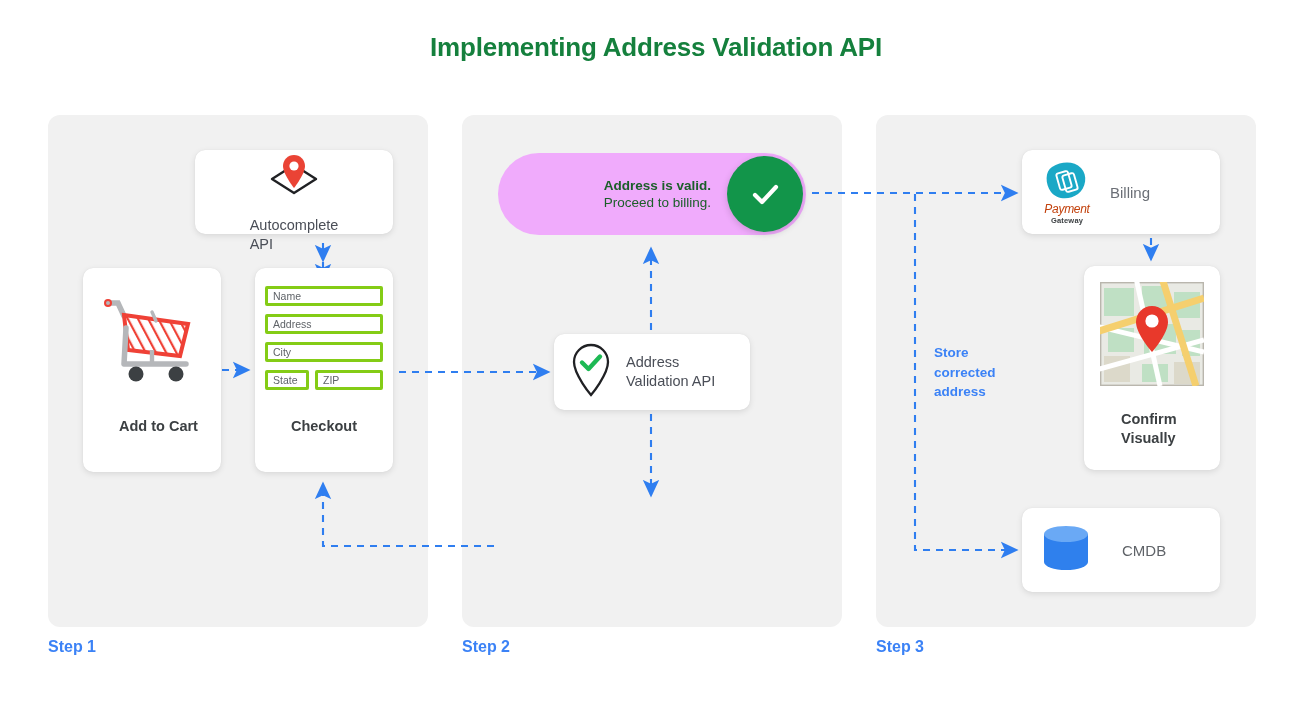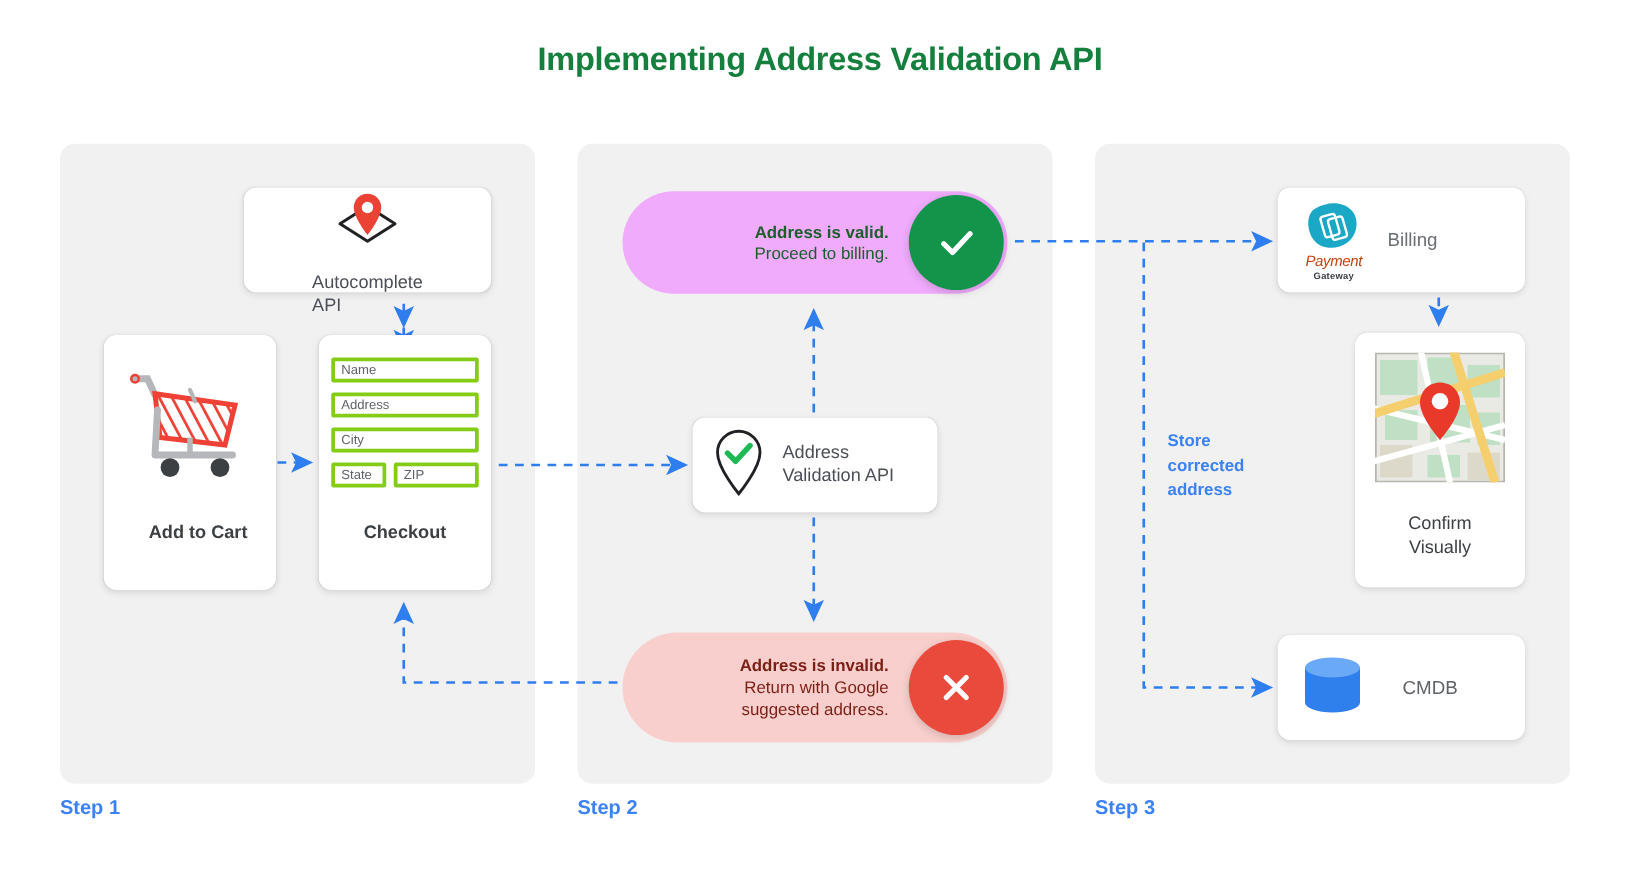--- a/index.html
+++ b/index.html
@@ -121,22 +121,23 @@
     display: flex; align-items: center; gap: 10px; padding: 0 12px;
   }
   #card-billing .lbl { font-size: 15px; color: #6b6f76; }
 
   #card-confirm {
     left: 1084px; top: 266px; width: 136px; height: 204px;
     display: flex; flex-direction: column; align-items: center; padding-top: 16px;
   }
   #card-confirm .lbl {
     position: absolute; bottom: 22px; left: 0; width: 100%;
-    text-align: center; font-size: 14.5px; font-weight: 400; color: #3c4043;
+    font-size: 14.5px; font-weight: 700; color: #3c4043;
     line-height: 1.3;
+    padding-left: 37px;
   }
 
   #card-cmdb {
     left: 1022px; top: 508px; width: 198px; height: 84px;
     display: flex; align-items: center; gap: 30px; padding: 0 18px;
   }
   #card-cmdb .lbl { font-size: 15px; color: #5f6368; }
 
   
   #store-note {
@@ -257,32 +258,20 @@
         <path d="M23 4c-9.4 0-17 7.6-17 17 0 12.7 17 33 17 33s17-20.3 17-33c0-9.4-7.6-17-17-17z" fill="none" stroke="#202124" stroke-width="2.3"></path>
         <path d="M14 21.5 L20.5 28 L32 15.5" fill="none" stroke="#1db954" stroke-width="4.4" stroke-linecap="round" stroke-linejoin="round"></path>
       </svg>
     </span>
     <span class="lbl">
       <span>Address</span><br>
       <span>Validation API</span>
     </span>
   </div>
 
-  <div class="pill" id="pill-invalid">
-    <div class="txt">
-      <span class="b">Address is invalid.</span>
-      <span>Return with Google</span><br>
-      <span>suggested address.</span>
-    </div>
-    <div class="badge" id="badge-invalid">
-      <svg width="40" height="40" viewBox="0 0 40 40">
-        <path d="M12 12 L28 28 M28 12 L12 28" fill="none" stroke="#fff" stroke-width="4.2" stroke-linecap="round"></path>
-      </svg>
-    </div>
-  </div>
 
   <div class="card" id="card-billing">
     <span class="pg-wrap">
       <svg width="48" height="44" viewBox="0 0 48 44">
         <path d="M9 8c10-6 22-6 29 1s5 20-3 26-21 6-27-2S2 12 9 8z" fill="#1aa8c6"></path>
         <g fill="none" stroke="#ffffff" stroke-width="1.9" stroke-linejoin="round">
           <rect x="15" y="13" width="12" height="17" rx="2.2" transform="rotate(-16 21 21.5)"></rect>
           <rect x="21" y="15" width="12" height="17" rx="2.2" transform="rotate(-16 27 23.5)"></rect>
         </g>
       </svg>

